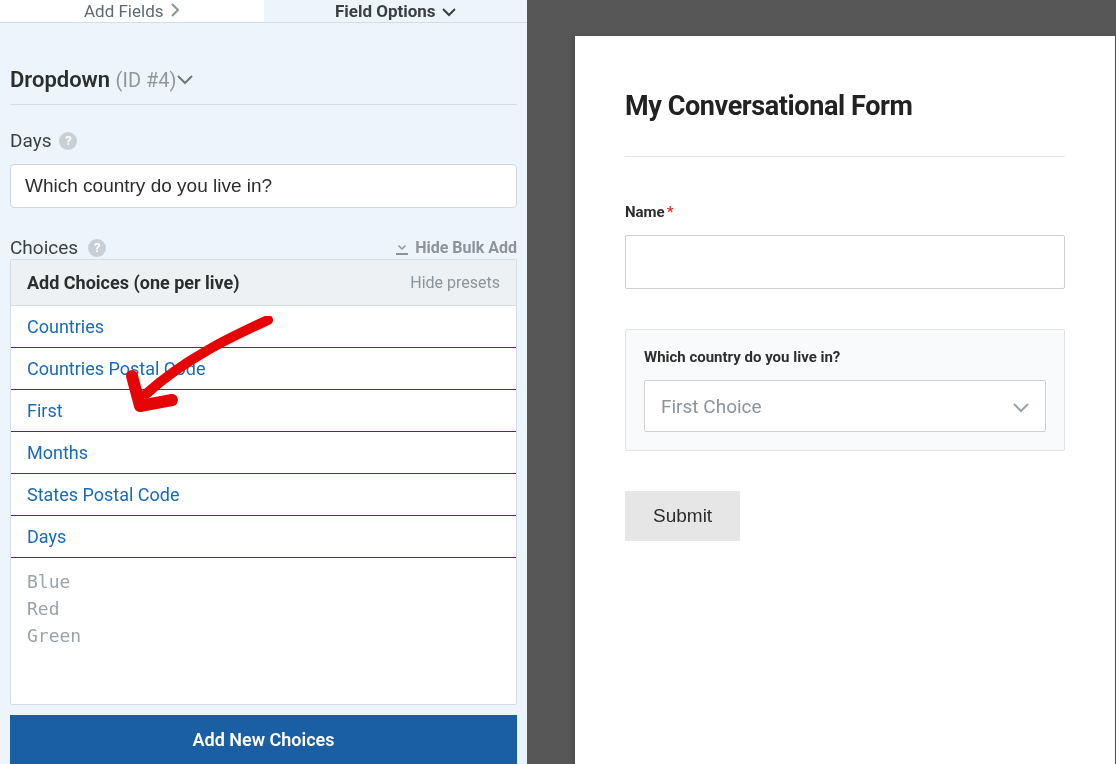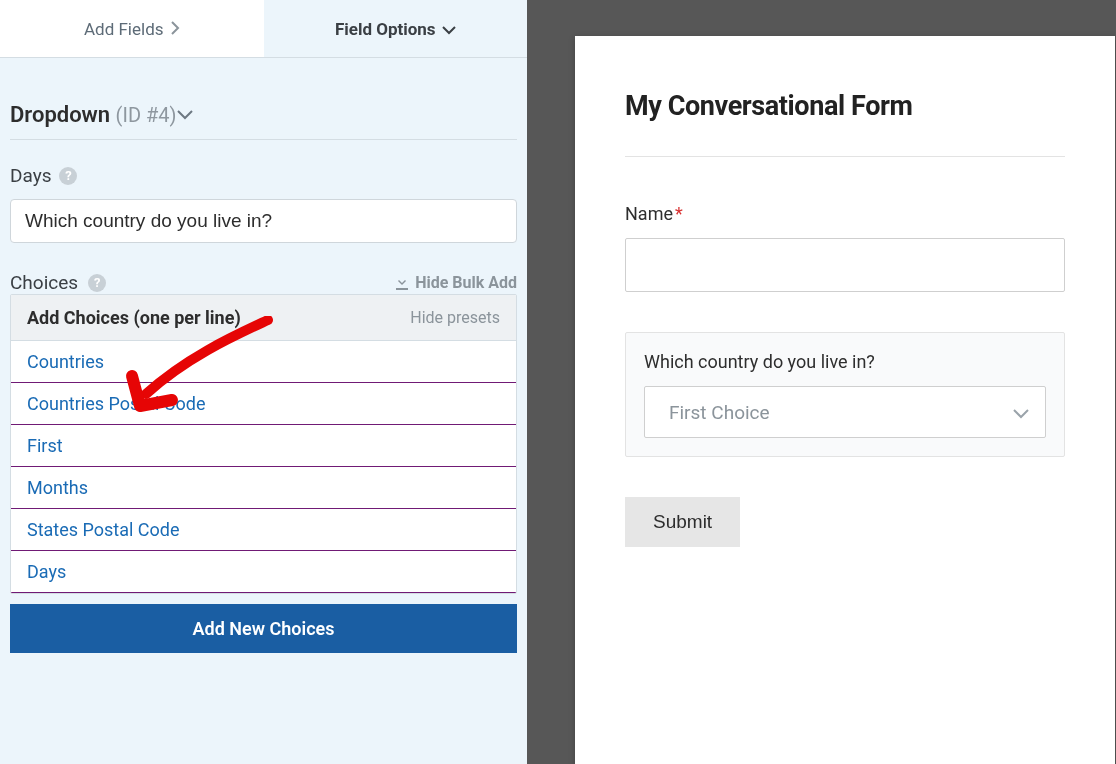--- a/index.html
+++ b/index.html
@@ -210,22 +210,22 @@
       letter-spacing: -0.4px;
       margin-bottom: 34px;
     }
     .divider {
       border: none;
       border-top: 1px solid #e3e3e3;
       margin-bottom: 46px;
     }
     .form-field { margin-bottom: 40px; }
     .form-label {
-      font-size: 18px;
-      font-weight: 400;
+      font-size: 15px;
+      font-weight: 700;
       color: #2e2e2e;
       margin-bottom: 14px;
       display: block;
     }
     .req { color: #d83131; margin-left: 2px; }
     .form-input, .form-select {
       width: 100%;
       height: 54px;
       border: 1px solid #cfcfcf;
       border-radius: 2px;
@@ -243,21 +243,21 @@
       display: flex;
       align-items: center;
       justify-content: space-between;
       height: 52px;
       border: 1px solid #cfcfcf;
       border-radius: 2px;
       background: #fff;
       padding: 0 16px;
       cursor: pointer;
     }
-    .select-box span { color: #8b949b; font-size: 19px; margin-left: 8px; }
+    .select-box span { color: #8b949b; font-size: 19px; }
     .submit-btn {
       background: #e6e6e6;
       border: none;
       padding: 14px 28px;
       font-size: 19px;
       color: #2d2d2d;
       cursor: pointer;
     }
   </style>
 </head>
@@ -316,31 +316,34 @@
           <svg width="14" height="14" viewBox="0 0 14 14" fill="#8b949b">
               <path d="M7 0v7L4 4l-1 1 4 4 4-4-1-1-3 3V0H7zM1 12h12v2H1z"></path>
             </svg>
         </span>
         <span>Hide Bulk Add</span>
       </div>
     </div>
 
     <div class="choices-box">
       <div class="choices-header">
-        <span class="title">Add Choices (one per line)</span>
+        <span class="title">Add Choices (one per live)</span>
         <span class="hide-presets">Hide presets</span>
       </div>
       <div class="preset-list">
         <div class="preset-item">Countries</div>
         <div class="preset-item">Countries Postal Code</div>
         <div class="preset-item">First</div>
         <div class="preset-item">Months</div>
         <div class="preset-item">States Postal Code</div>
         <div class="preset-item">Days</div>
       </div>
+      <textarea class="choices-textarea" rows="4" style="">Blue
+Red
+Green</textarea>
     </div>
 
     <div class="add-choices-btn">Add New Choices</div>
   </div>
 
   <svg class="annot-arrow" width="160" height="110" viewBox="0 0 160 110">
     <path d="M150 4 C 120 18, 70 40, 28 78" stroke="#e60505" stroke-width="10" fill="none" stroke-linecap="round"></path>
     <path d="M14 60 L22 90 L54 84" stroke="#e60505" stroke-width="12" fill="none" stroke-linecap="round" stroke-linejoin="round"></path>
   </svg>
 </div>

